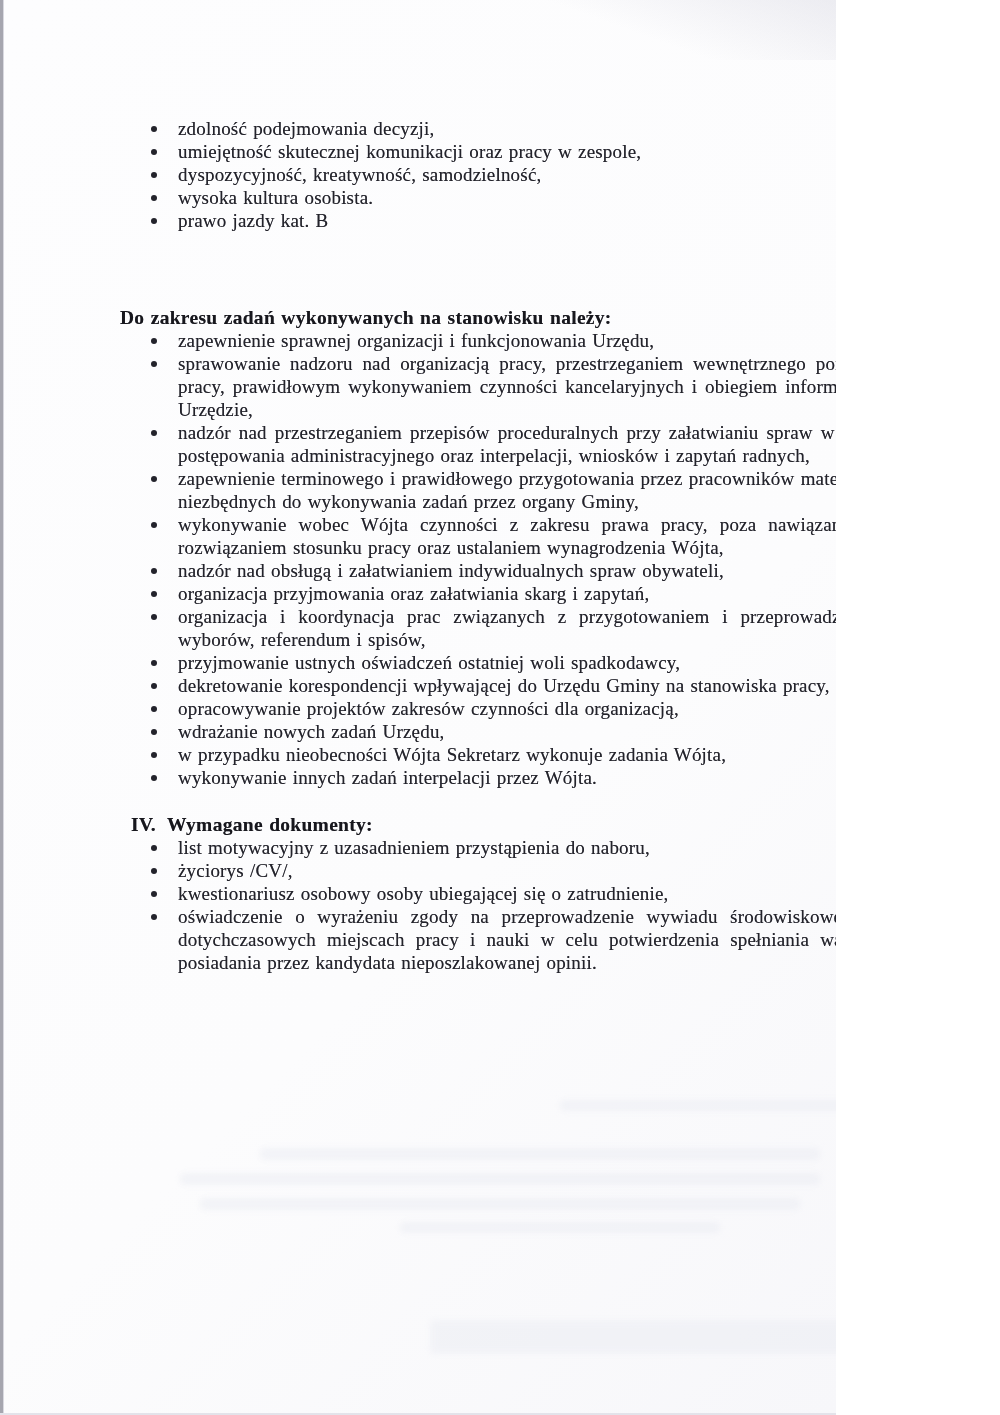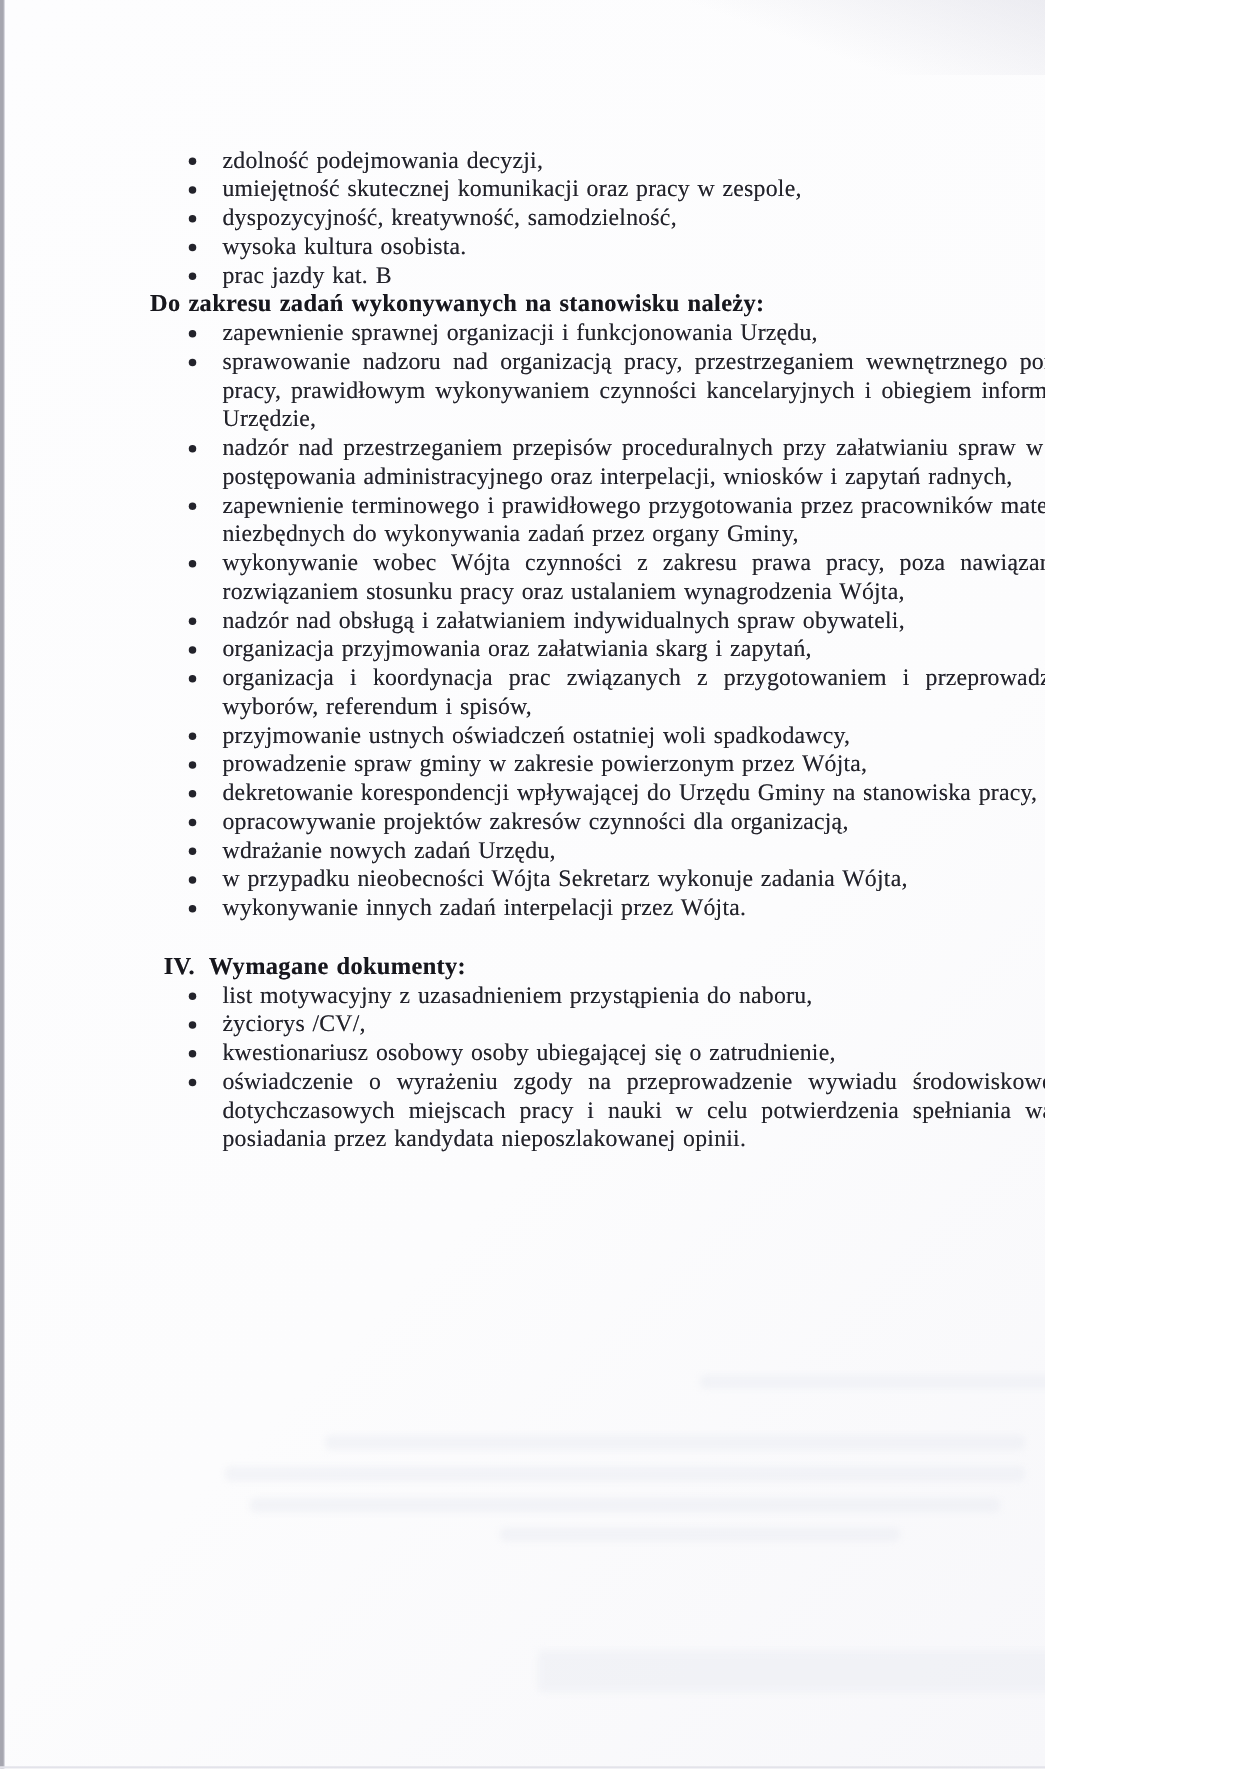--- a/index.html
+++ b/index.html
@@ -99,21 +99,21 @@
     background: #23232b;
   }
   .doc-heading {
     margin: 0;
     font-size: 19.5px;
     line-height: 23px;
     font-weight: bold;
     color: #17171d;
     letter-spacing: 0.015em;
   }
-  .heading-tasks { }
+  .heading-tasks { margin-top: 74px; }
   .list-tasks   { margin-top: 34px; }
   .heading-docs { margin-top: 24px; margin-left: 11px; }
   .list-docs    { margin-top: 28px; }
   .heading-number {
     display: inline-block;
     min-width: 36px;
   }
 </style>
 </head>
 <body>
@@ -132,36 +132,35 @@
   <div class="bleed bleed-6"></div>
   <div class="bottom-edge"></div>
 
   <div class="content">
 
     <ul class="doc-list list-qualifications">
       <li><span class="bullet-dot"></span><span>zdolność podejmowania decyzji,</span></li>
       <li><span class="bullet-dot"></span><span>umiejętność skutecznej komunikacji oraz pracy w zespole,</span></li>
       <li><span class="bullet-dot"></span><span>dyspozycyjność, kreatywność, samodzielność,</span></li>
       <li><span class="bullet-dot"></span><span>wysoka kultura osobista.</span></li>
-      <li><span class="bullet-dot"></span><span>prac jazdy kat. B</span></li>
+      <li><span class="bullet-dot"></span><span>prawo jazdy kat. B</span></li>
     </ul>
 
     <h2 class="doc-heading heading-tasks">Do zakresu zadań wykonywanych na stanowisku należy:</h2>
 
     <ul class="doc-list list-tasks">
       <li><span class="bullet-dot"></span><span>zapewnienie sprawnej organizacji i funkcjonowania Urzędu,</span></li>
       <li><span class="bullet-dot"></span><span>sprawowanie nadzoru nad organizacją pracy, przestrzeganiem wewnętrznego porządku pracy, prawidłowym wykonywaniem czynności kancelaryjnych i obiegiem informacji w Urzędzie,</span></li>
       <li><span class="bullet-dot"></span><span>nadzór nad przestrzeganiem przepisów proceduralnych przy załatwianiu spraw w trybie postępowania administracyjnego oraz interpelacji, wniosków i zapytań radnych,</span></li>
       <li><span class="bullet-dot"></span><span>zapewnienie terminowego i prawidłowego przygotowania przez pracowników materiałów niezbędnych do wykonywania zadań przez organy Gminy,</span></li>
       <li><span class="bullet-dot"></span><span>wykonywanie wobec Wójta czynności z zakresu prawa pracy, poza nawiązaniem i rozwiązaniem stosunku pracy oraz ustalaniem wynagrodzenia Wójta,</span></li>
       <li><span class="bullet-dot"></span><span>nadzór nad obsługą i załatwianiem indywidualnych spraw obywateli,</span></li>
       <li><span class="bullet-dot"></span><span>organizacja przyjmowania oraz załatwiania skarg i zapytań,</span></li>
       <li><span class="bullet-dot"></span><span>organizacja i koordynacja prac związanych z przygotowaniem i przeprowadzeniem wyborów, referendum i spisów,</span></li>
       <li><span class="bullet-dot"></span><span>przyjmowanie ustnych oświadczeń ostatniej woli spadkodawcy,</span></li>
-      <li><span class="bullet-dot"></span><span>prowadzenie spraw gminy w zakresie powierzonym przez Wójta,</span></li>
       <li><span class="bullet-dot"></span><span>dekretowanie korespondencji wpływającej do Urzędu Gminy na stanowiska pracy,</span></li>
       <li><span class="bullet-dot"></span><span>opracowywanie projektów zakresów czynności dla organizacją,</span></li>
       <li><span class="bullet-dot"></span><span>wdrażanie nowych zadań Urzędu,</span></li>
       <li><span class="bullet-dot"></span><span>w przypadku nieobecności Wójta Sekretarz wykonuje zadania Wójta,</span></li>
       <li><span class="bullet-dot"></span><span>wykonywanie innych zadań interpelacji przez Wójta.</span></li>
     </ul>
 
     <h2 class="doc-heading heading-docs"><span class="heading-number">IV.</span><span>Wymagane dokumenty:</span></h2>
 
     <ul class="doc-list list-docs">

